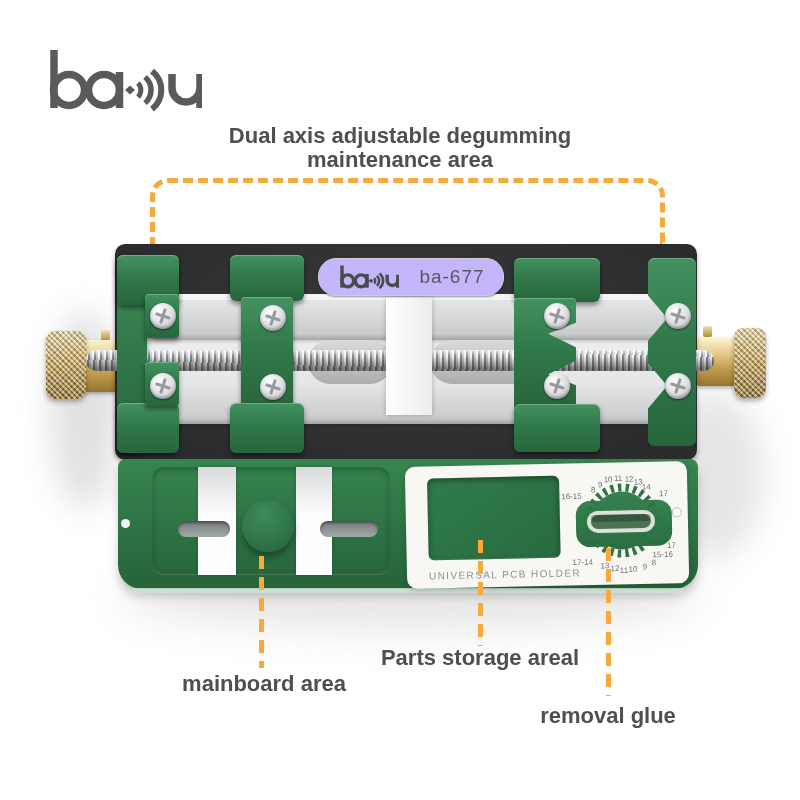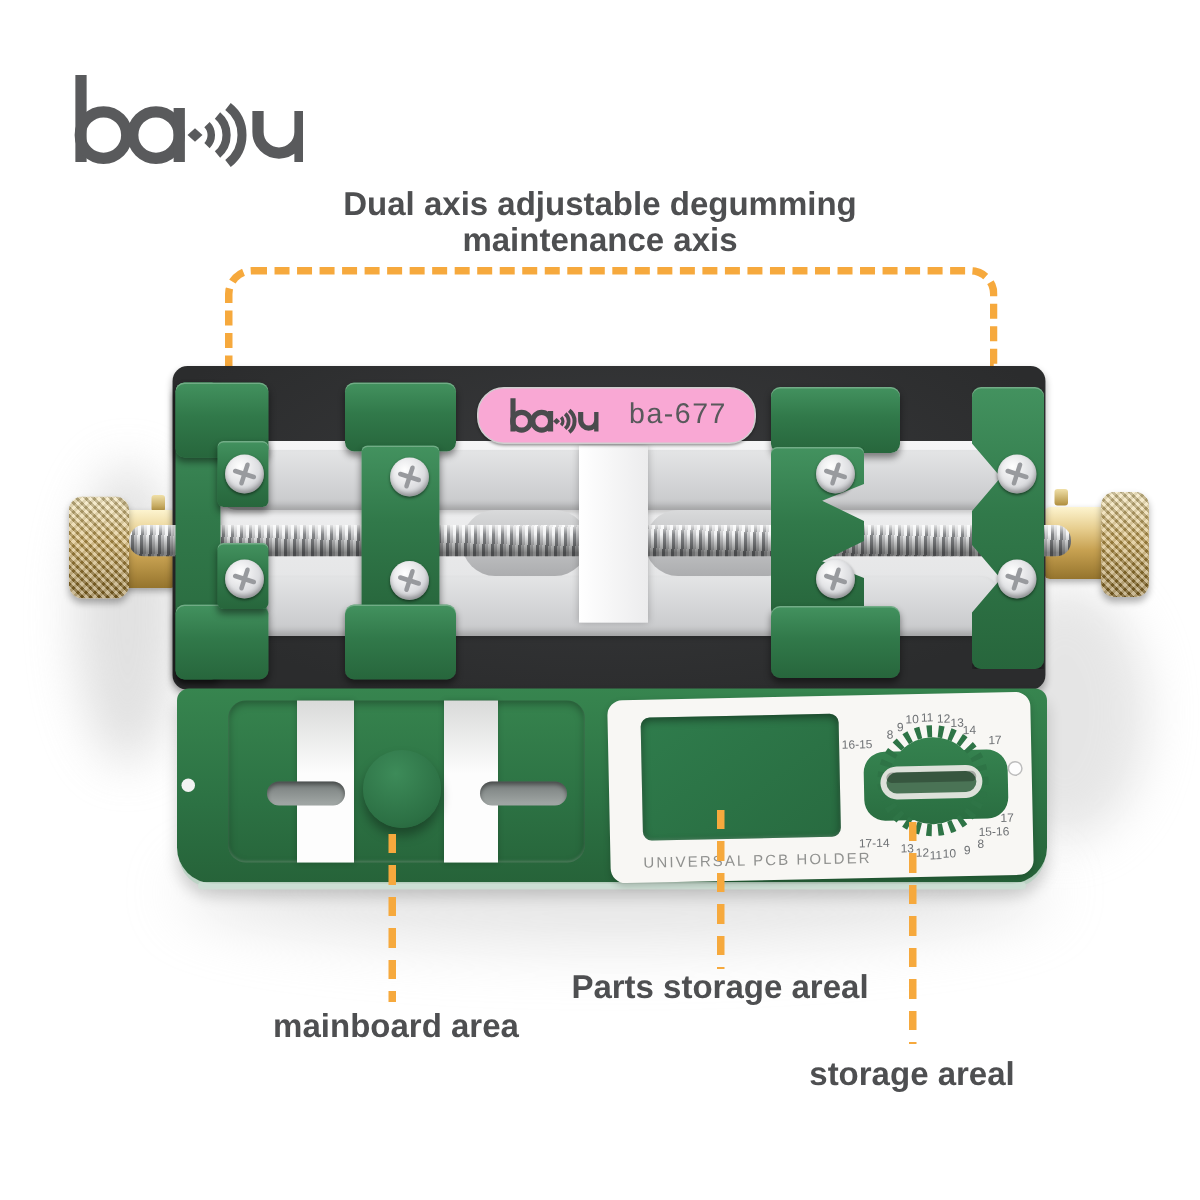--- a/index.html
+++ b/index.html
@@ -40,21 +40,21 @@
     background:repeating-linear-gradient(45deg,rgba(255,255,255,.35) 0 2px,rgba(0,0,0,.18) 2px 4px),
                repeating-linear-gradient(-45deg,rgba(255,255,255,.25) 0 2px,rgba(0,0,0,.12) 2px 4px),
                linear-gradient(180deg,#efdca3,#cfa953 45%,#8f6e26);
     box-shadow:0 3px 5px rgba(0,0,0,.3);}
   .brass-cyl{position:absolute;border-radius:4px;
     background:linear-gradient(180deg,#fdf4cf,#e7ce8f 30%,#c7a151 60%,#95742d);
     box-shadow:0 2px 4px rgba(0,0,0,.3);}
   .brass-pin{position:absolute;width:9px;height:11px;border-radius:2px;
     background:linear-gradient(180deg,#f0e0a8,#b18f3e);}
   .label-pill{position:absolute;left:318px;top:258px;width:184px;height:36px;border-radius:18px;
-    background:#f9a8d4;border:1px solid #cfcfcf;box-shadow:0 1px 2px rgba(0,0,0,.4);
+    background:#c4b5fd;border:1px solid #cfcfcf;box-shadow:0 1px 2px rgba(0,0,0,.4);
     display:flex;align-items:center;justify-content:center;gap:20px;}
   .label-model{font-size:19px;color:#58595b;letter-spacing:1px;}
   .plate-green{position:absolute;left:118px;top:459px;width:580px;height:130px;border-radius:8px 8px 24px 24px;
     background:linear-gradient(180deg,#37854f,#2c7143 60%,#266339);
     box-shadow:0 4px 0 -1px #bcd3c5,0 8px 10px rgba(0,0,0,.18);}
   .recess{position:absolute;left:152px;top:467px;width:238px;height:108px;border-radius:12px;
     box-shadow:inset 0 2px 6px rgba(0,0,0,.35),inset 0 -1px 2px rgba(255,255,255,.22);}
   .wstrip{position:absolute;top:467px;height:108px;background:linear-gradient(180deg,#d9dad9,#fdfdfd 45%);
     box-shadow:0 0 4px rgba(0,0,0,.2);}
   .round-knob{position:absolute;left:242px;top:500px;width:52px;height:52px;border-radius:50%;
@@ -94,21 +94,21 @@
     <g stroke="#595a5c" fill="none">
       <path d="M96 37 a10 10 0 0 1 0 14" stroke-width="5"></path>
       <path d="M103 31 a17 17 0 0 1 0 26" stroke-width="5.5"></path>
       <path d="M110 25 a24 24 0 0 1 0 38" stroke-width="6"></path>
     </g>
     <polygon points="83,44 88,39.5 93,44 88,48.5" fill="#595a5c"></polygon>
   </svg>
 
   <div class="callout" style="left:140px;top:124px;width:520px;">
     <div>Dual axis adjustable degumming</div>
-    <div>maintenance axis</div>
+    <div>maintenance area</div>
   </div>
   <div class="bracket" style="left:150px;top:178px;width:505px;height:64px;"></div>
 
   <div class="blob" style="left:50px;top:310px;width:70px;height:200px;"></div>
   <div class="blob" style="left:120px;top:560px;width:580px;height:70px;opacity:.5;filter:blur(20px);"></div>
   <div class="blob" style="left:655px;top:390px;width:110px;height:170px;opacity:.5;"></div>
 
   <div class="brass-pin" style="left:101px;top:330px;"></div>
   <div class="brass-cyl" style="left:82px;top:340px;width:36px;height:52px;"></div>
   <div class="brass-ring" style="left:46px;top:331px;width:40px;height:68px;"></div>
@@ -225,16 +225,16 @@
 
   <div class="vdash" style="left:259px;top:556px;height:112px;"></div>
   <div class="vdash" style="left:478px;top:540px;height:106px;"></div>
   <div class="vdash" style="left:606px;top:548px;height:148px;"></div>
 
   <div class="callout" style="left:330px;top:646px;width:300px;">Parts storage areal</div>
   <div class="callout" style="left:114px;top:672px;width:300px;">
     <div>mainboard area</div>
   </div>
   <div class="callout" style="left:458px;top:704px;width:300px;">
-    <div>storage areal</div>
+    <div>removal glue</div>
   </div>
 
 </div>
 
 </body></html>

